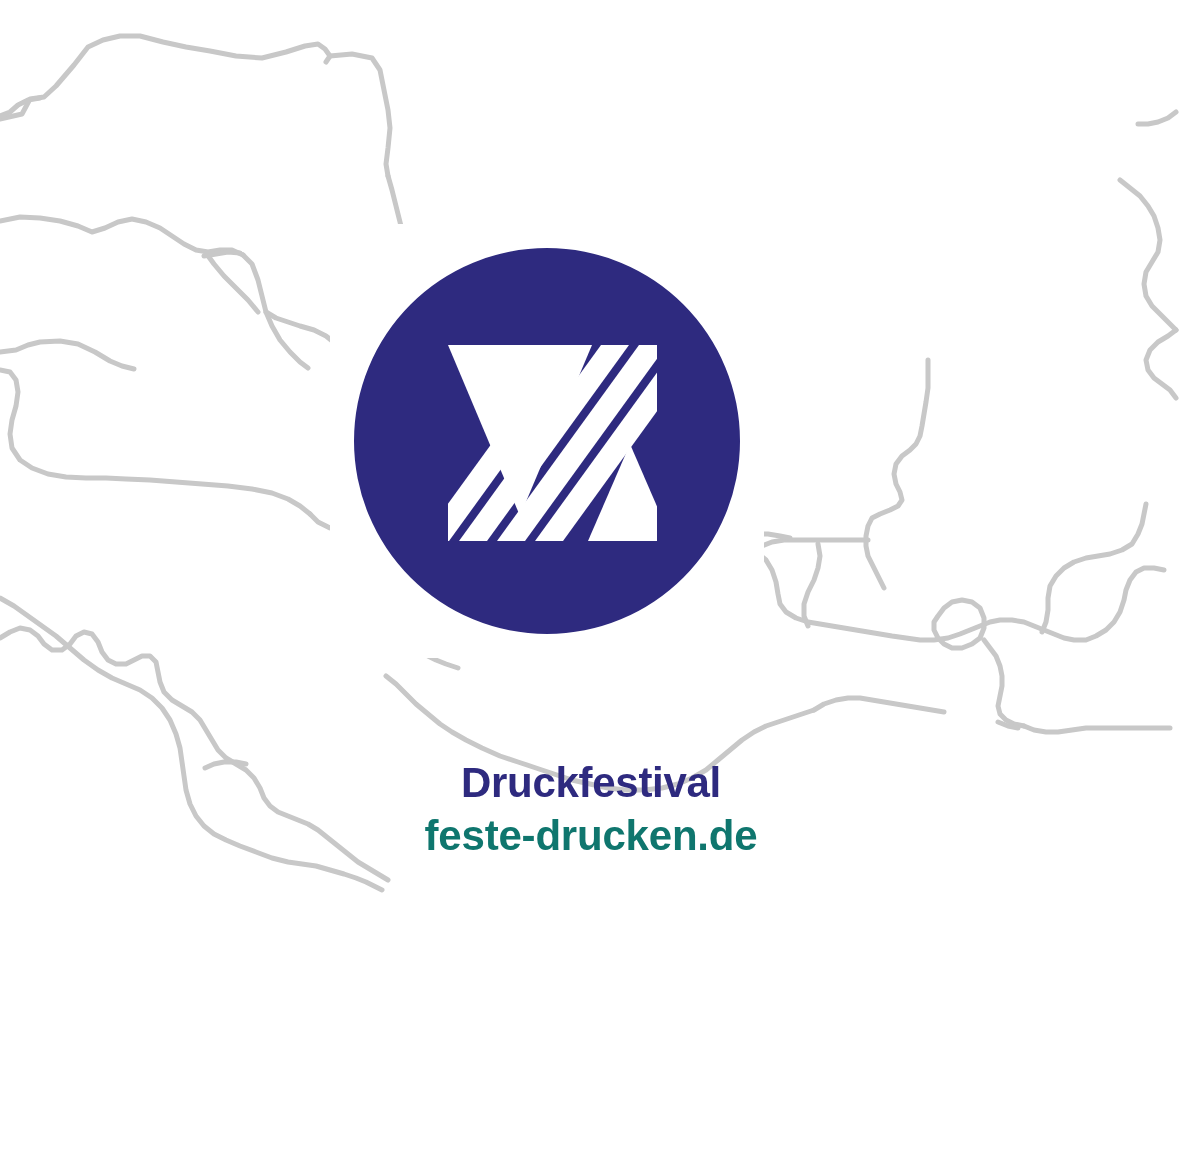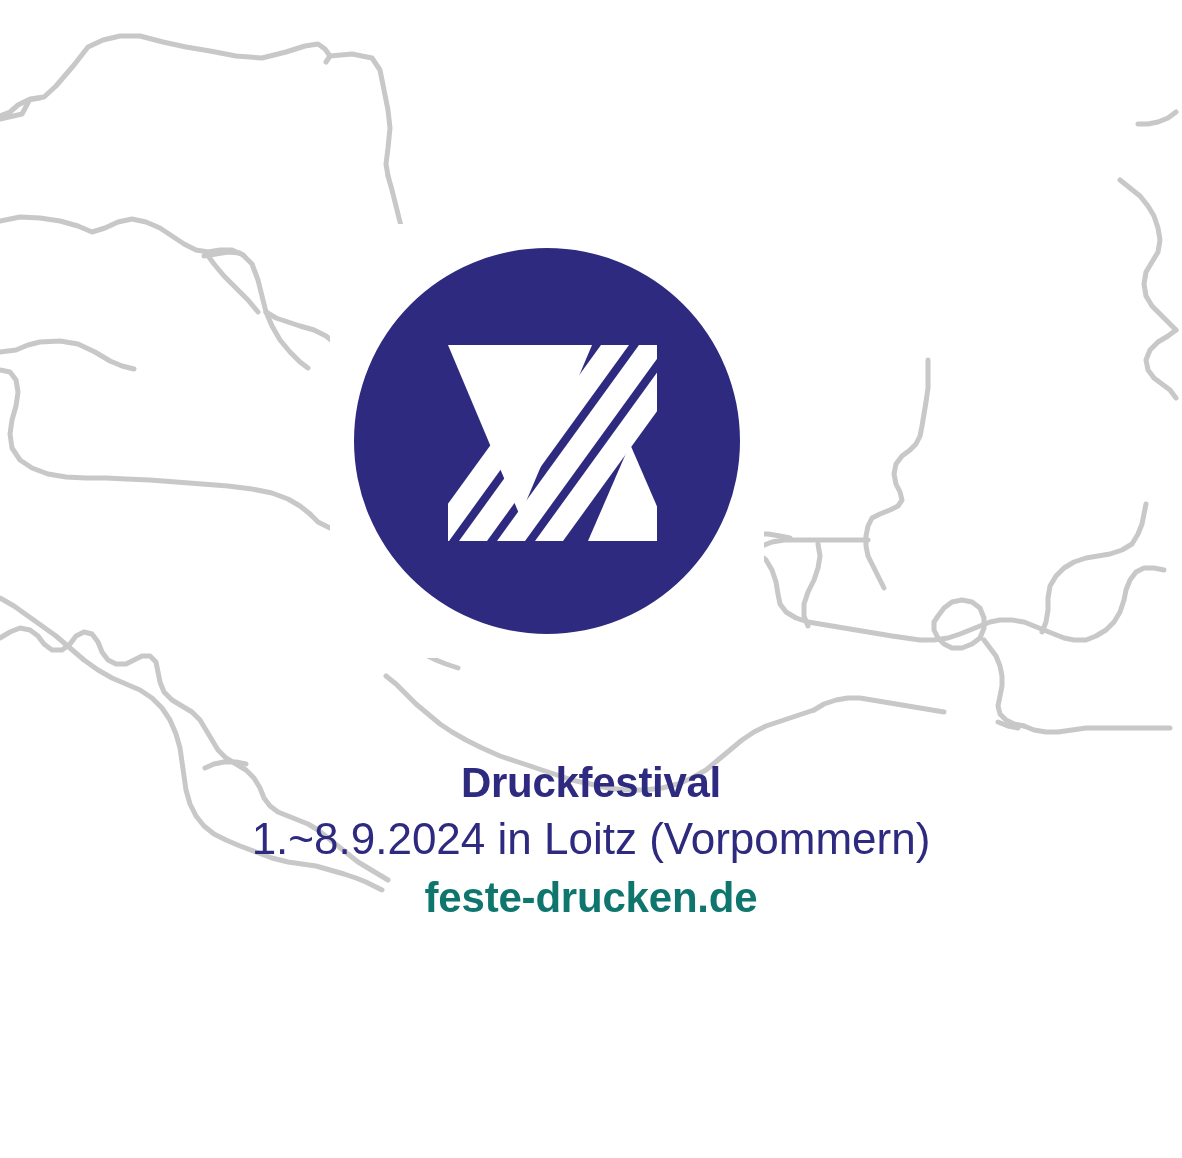--- a/index.html
+++ b/index.html
@@ -197,17 +197,16 @@
       <rect x="657" y="248" width="94" height="386" fill="#2e2a7f"></rect>
       <rect x="354" y="248" width="397" height="97" fill="#2e2a7f"></rect>
       <rect x="354" y="541" width="397" height="97" fill="#2e2a7f"></rect>
 
       <path d="M330,224 H764 V658 H330 Z M547,441 m-193,0 a193,193 0 1,0 386,0 a193,193 0 1,0 -386,0" fill="#ffffff" fill-rule="evenodd"></path>
     </g>
   </svg>
 
   <div id="text-block">
     <div class="line-title">Druckfestival</div>
-    <div class="line-date">1.~8.9.2024 in Loitz (Vorpommern)</div>
     <div class="line-url">feste-drucken.de</div>
   </div>
 
 </div>
 
 </body></html>

